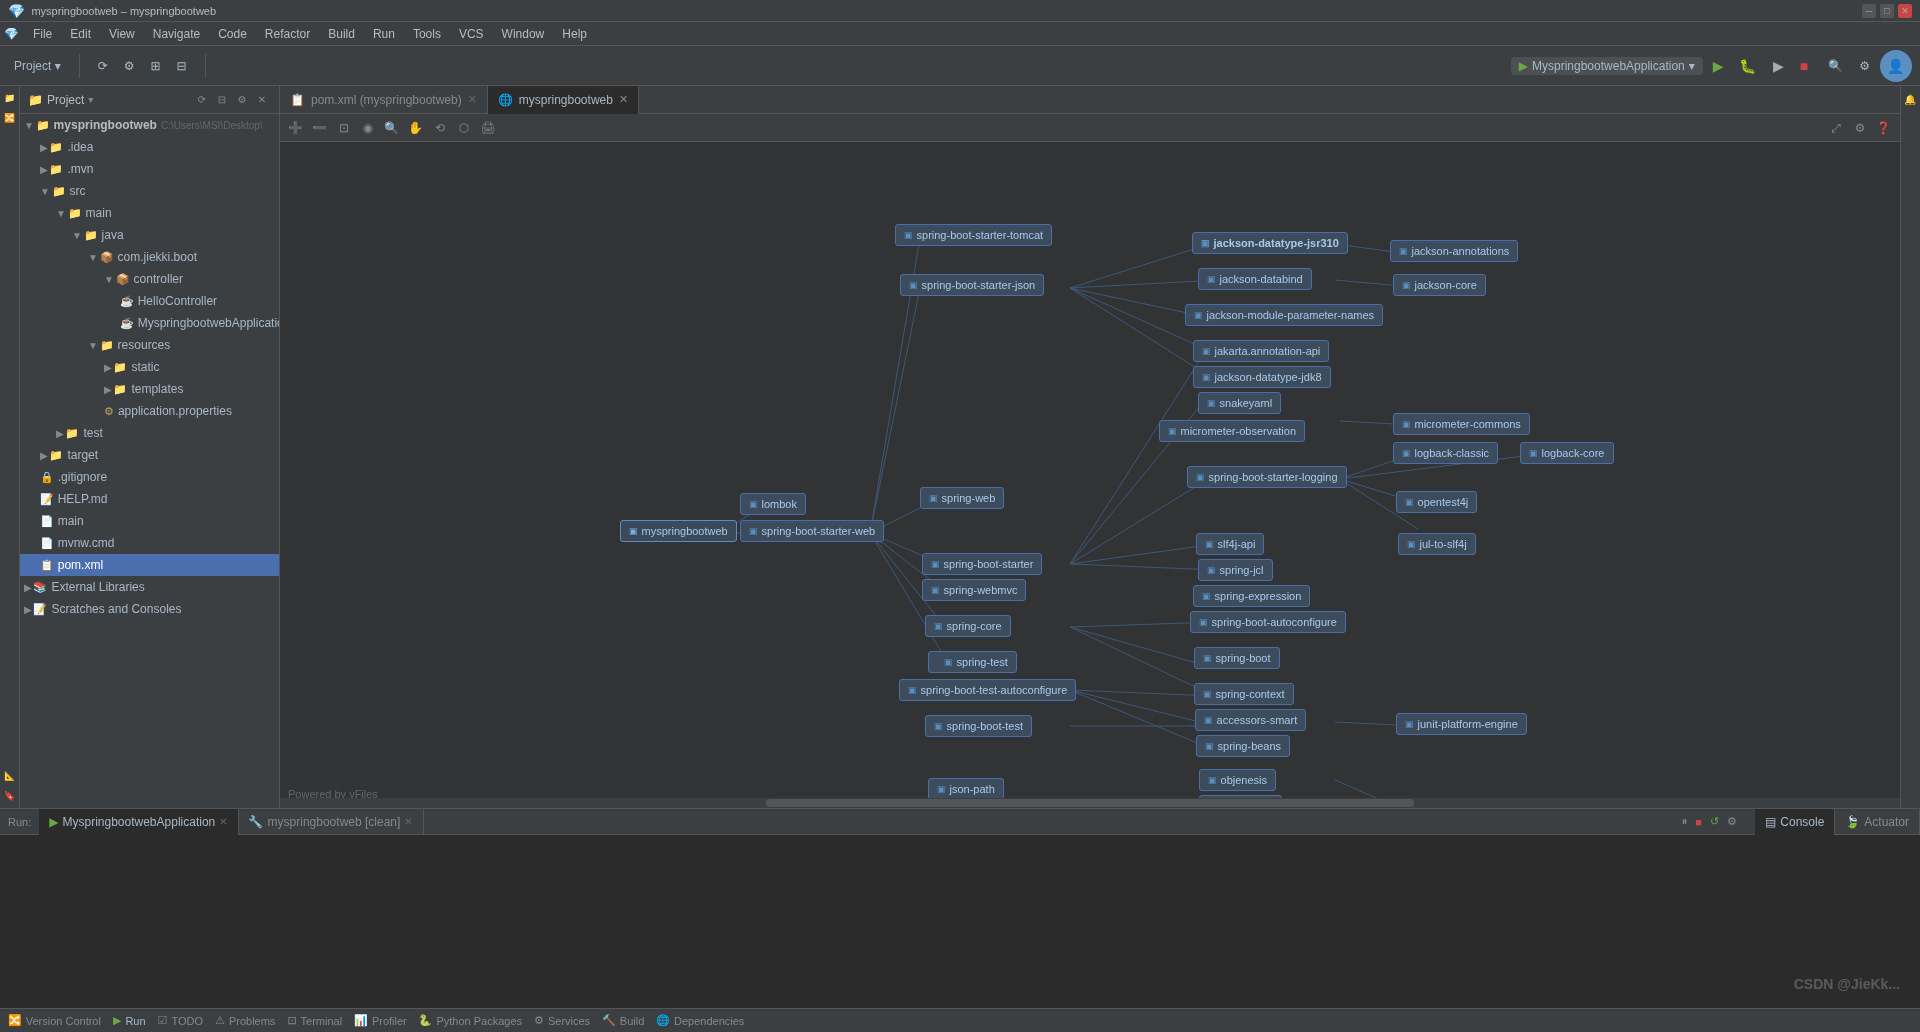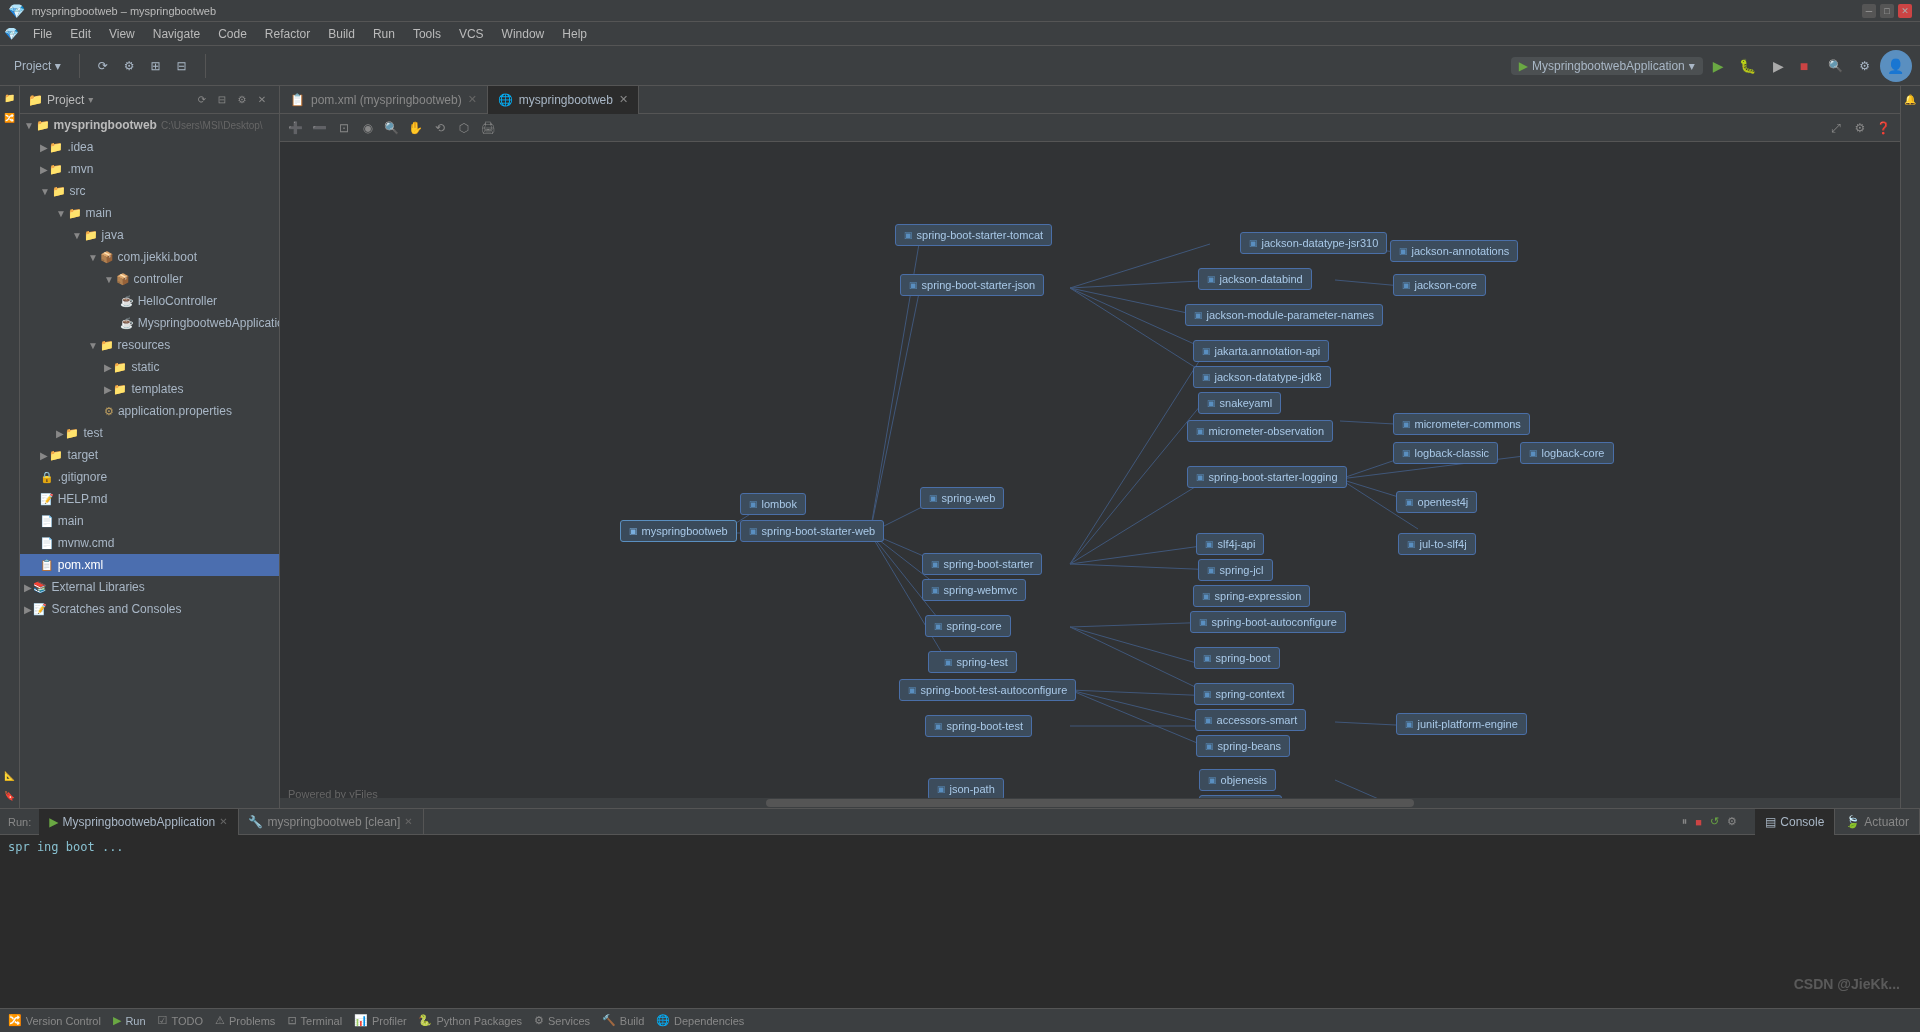--- a/index.html
+++ b/index.html
@@ -763,27 +763,27 @@
         <div class="dep-node" style="left:620px; top:132px;">spring-boot-starter-json</div>
         <div class="dep-node" style="left:640px; top:345px;">spring-web</div>
         <div class="dep-node" style="left:642px; top:411px;">spring-boot-starter</div>
         <div class="dep-node" style="left:642px; top:437px;">spring-webmvc</div>
         <div class="dep-node" style="left:645px; top:473px;">spring-core</div>
         <div class="dep-node" style="left:648px; top:509px;padding-left:15px;">spring-test</div>
         <div class="dep-node" style="left:619px; top:537px;">spring-boot-test-autoconfigure</div>
         <div class="dep-node" style="left:645px; top:573px;">spring-boot-test</div>
         <div class="dep-node" style="left:648px; top:600px;margin-top:36px;">json-path</div>
 
-        <div class="dep-node" style="left:960px; top:90px;">jackson-datatype-jsr310</div>
+        <div class="dep-node" style="left:912px; top:90px;font-weight:bold;">jackson-datatype-jsr310</div>
         <div class="dep-node" style="left:918px; top:126px;">jackson-databind</div>
         <div class="dep-node" style="left:905px; top:162px;">jackson-module-parameter-names</div>
         <div class="dep-node" style="left:913px; top:198px;">jakarta.annotation-api</div>
         <div class="dep-node" style="left:913px; top:224px;">jackson-datatype-jdk8</div>
         <div class="dep-node" style="left:918px; top:250px;">snakeyaml</div>
-        <div class="dep-node" style="left:907px; top:278px;">micrometer-observation</div>
+        <div class="dep-node" style="left:879px; top:278px;">micrometer-observation</div>
         <div class="dep-node" style="left:907px; top:324px;">spring-boot-starter-logging</div>
         <div class="dep-node" style="left:916px; top:391px;">slf4j-api</div>
         <div class="dep-node" style="left:918px; top:417px;">spring-jcl</div>
         <div class="dep-node" style="left:913px; top:443px;">spring-expression</div>
         <div class="dep-node" style="left:910px; top:469px;">spring-boot-autoconfigure</div>
         <div class="dep-node" style="left:914px; top:505px;">spring-boot</div>
         <div class="dep-node" style="left:914px; top:541px;">spring-context</div>
         <div class="dep-node" style="left:915px; top:567px;">accessors-smart</div>
         <div class="dep-node" style="left:916px; top:593px;">spring-beans</div>
         <div class="dep-node" style="left:919px; top:627px;">objenesis</div>
@@ -837,21 +837,20 @@
       <span>▤</span>
       <span>Console</span>
     </div>
     <div class="bottom-tab">
       <span>🍃</span>
       <span>Actuator</span>
     </div>
   </div>
 
   <div id="bottom-content">
-    <div class="console-line cmd">  spr ing boot ...</div>
   </div>
 </div>
 
 <div id="status-bar">
   <div class="status-item">
     <span>🔀</span>
     <span>Version Control</span>
   </div>
   <div class="status-item status-active">
     <span style="color:#6aa843;">▶</span>

